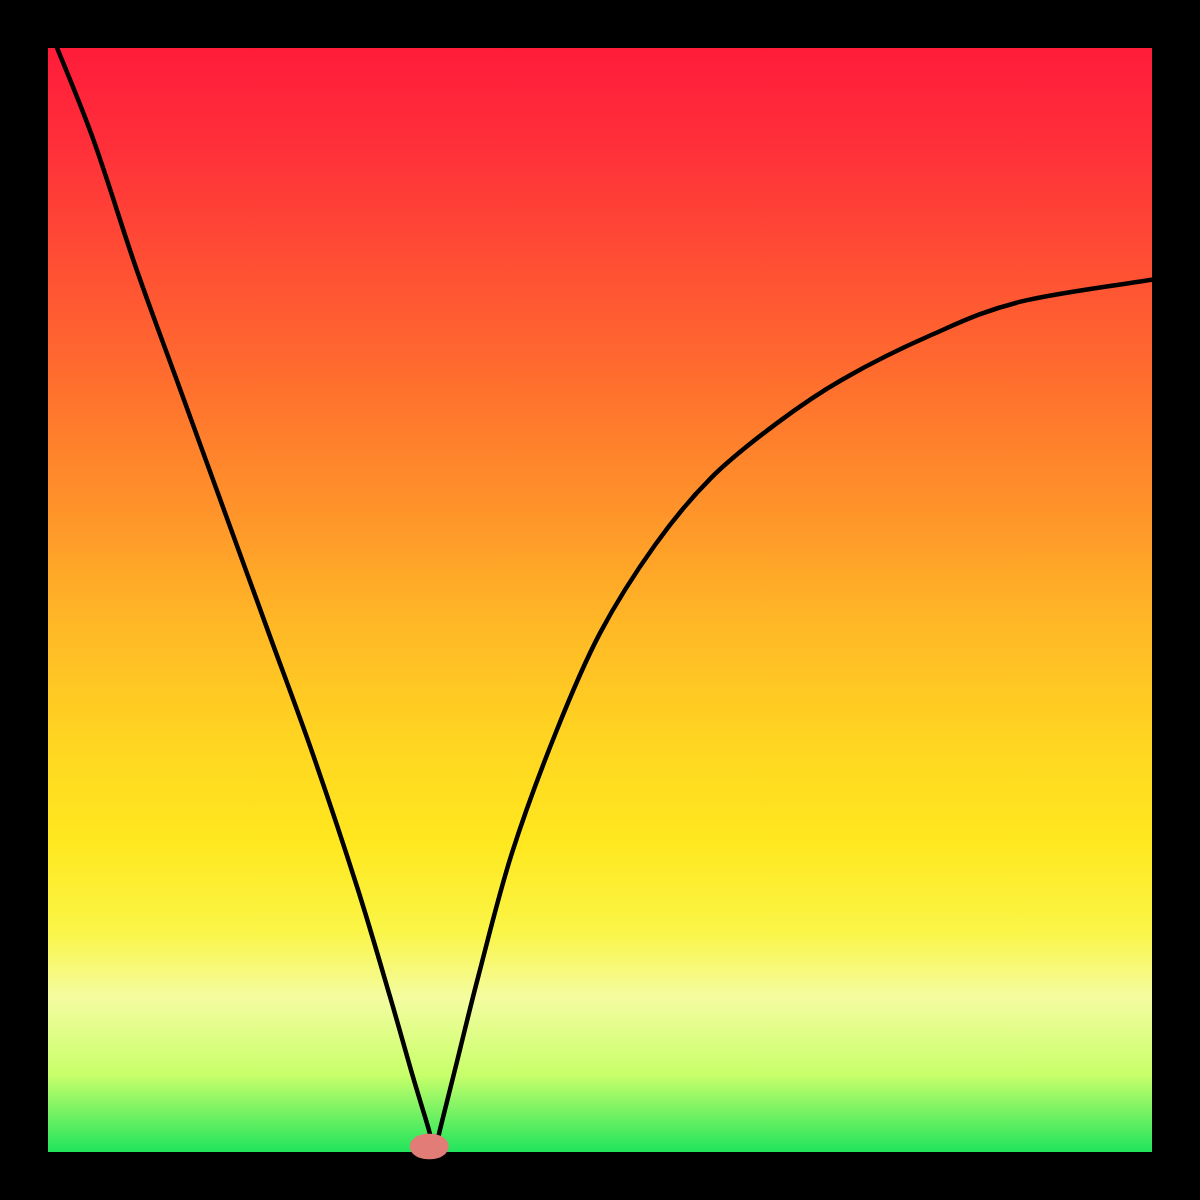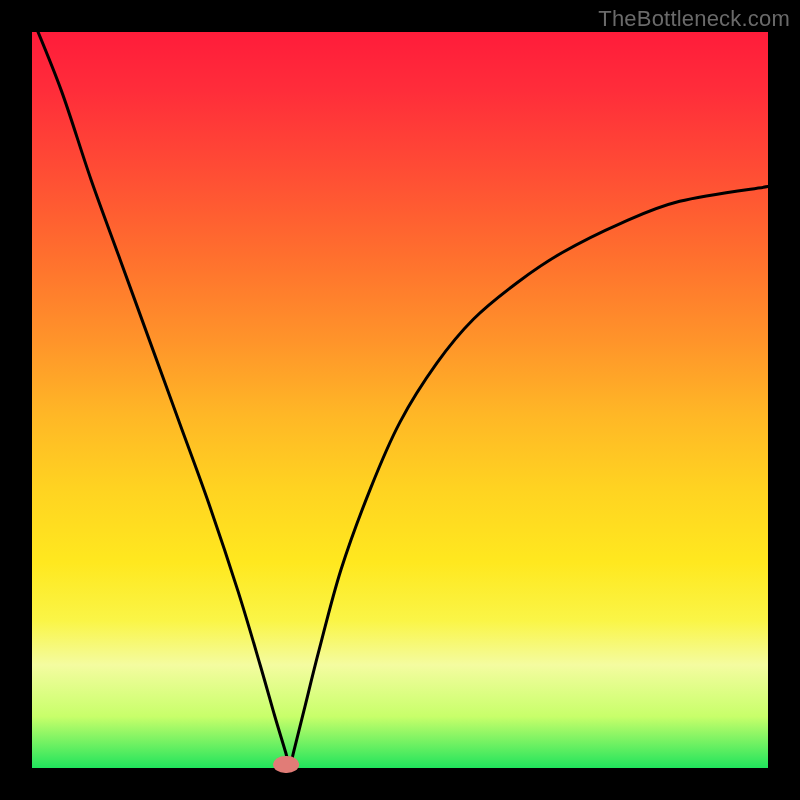--- a/index.html
+++ b/index.html
@@ -59,20 +59,19 @@
     position: absolute;
     background: #e17c77;
     border-radius: 50% / 55%;
     transform: translate(-50%, -50%);
   }
 </style>
 </head>
 <body>
 
 <div class="frame">
-  <div class="watermark">TheBottleneck.com</div>
   <div class="plot-area">
     <svg class="curve-svg" viewBox="0 0 736 736" preserveAspectRatio="none">
       <path class="curve-path" d="M 0.00 -14.72 C 4.91 -2.45, 19.63 31.89, 29.44 58.88 C 39.25 85.87, 49.07 118.99, 58.88 147.20 C 68.69 175.41, 78.51 201.17, 88.32 228.16 C 98.13 255.15, 107.95 282.13, 117.76 309.12 C 127.57 336.11, 137.39 363.09, 147.20 390.08 C 157.01 417.07, 166.83 442.83, 176.64 471.04 C 186.45 499.25, 197.49 532.37, 206.08 559.36 C 214.67 586.35, 222.03 612.11, 228.16 632.96 C 234.29 653.81, 238.59 669.76, 242.88 684.48 C 247.17 699.20, 251.47 712.69, 253.92 721.28 C 256.37 729.87, 256.37 736.00, 257.60 736.00 C 258.83 736.00, 258.83 731.09, 261.28 721.28 C 263.73 711.47, 268.03 694.29, 272.32 677.12 C 276.61 659.95, 280.91 641.55, 287.04 618.24 C 293.17 594.93, 300.53 564.27, 309.12 537.28 C 317.71 510.29, 328.75 480.85, 338.56 456.32 C 348.37 431.79, 356.96 410.93, 368.00 390.08 C 379.04 369.23, 392.53 348.37, 404.80 331.20 C 417.07 314.03, 428.11 300.53, 441.60 287.04 C 455.09 273.55, 471.04 261.28, 485.76 250.24 C 500.48 239.20, 512.75 230.61, 529.92 220.80 C 547.09 210.99, 569.17 199.95, 588.80 191.36 C 608.43 182.77, 623.15 175.41, 647.68 169.28 C 672.21 163.15, 721.28 157.01, 736.00 154.56"></path>
     </svg>
     <div class="marker" style="left: 253.92px; top: 732.32px; width: 25.76px; height: 16.192px; background: rgb(225, 124, 119);"></div>
   </div>
 </div>
 
 </body></html>

